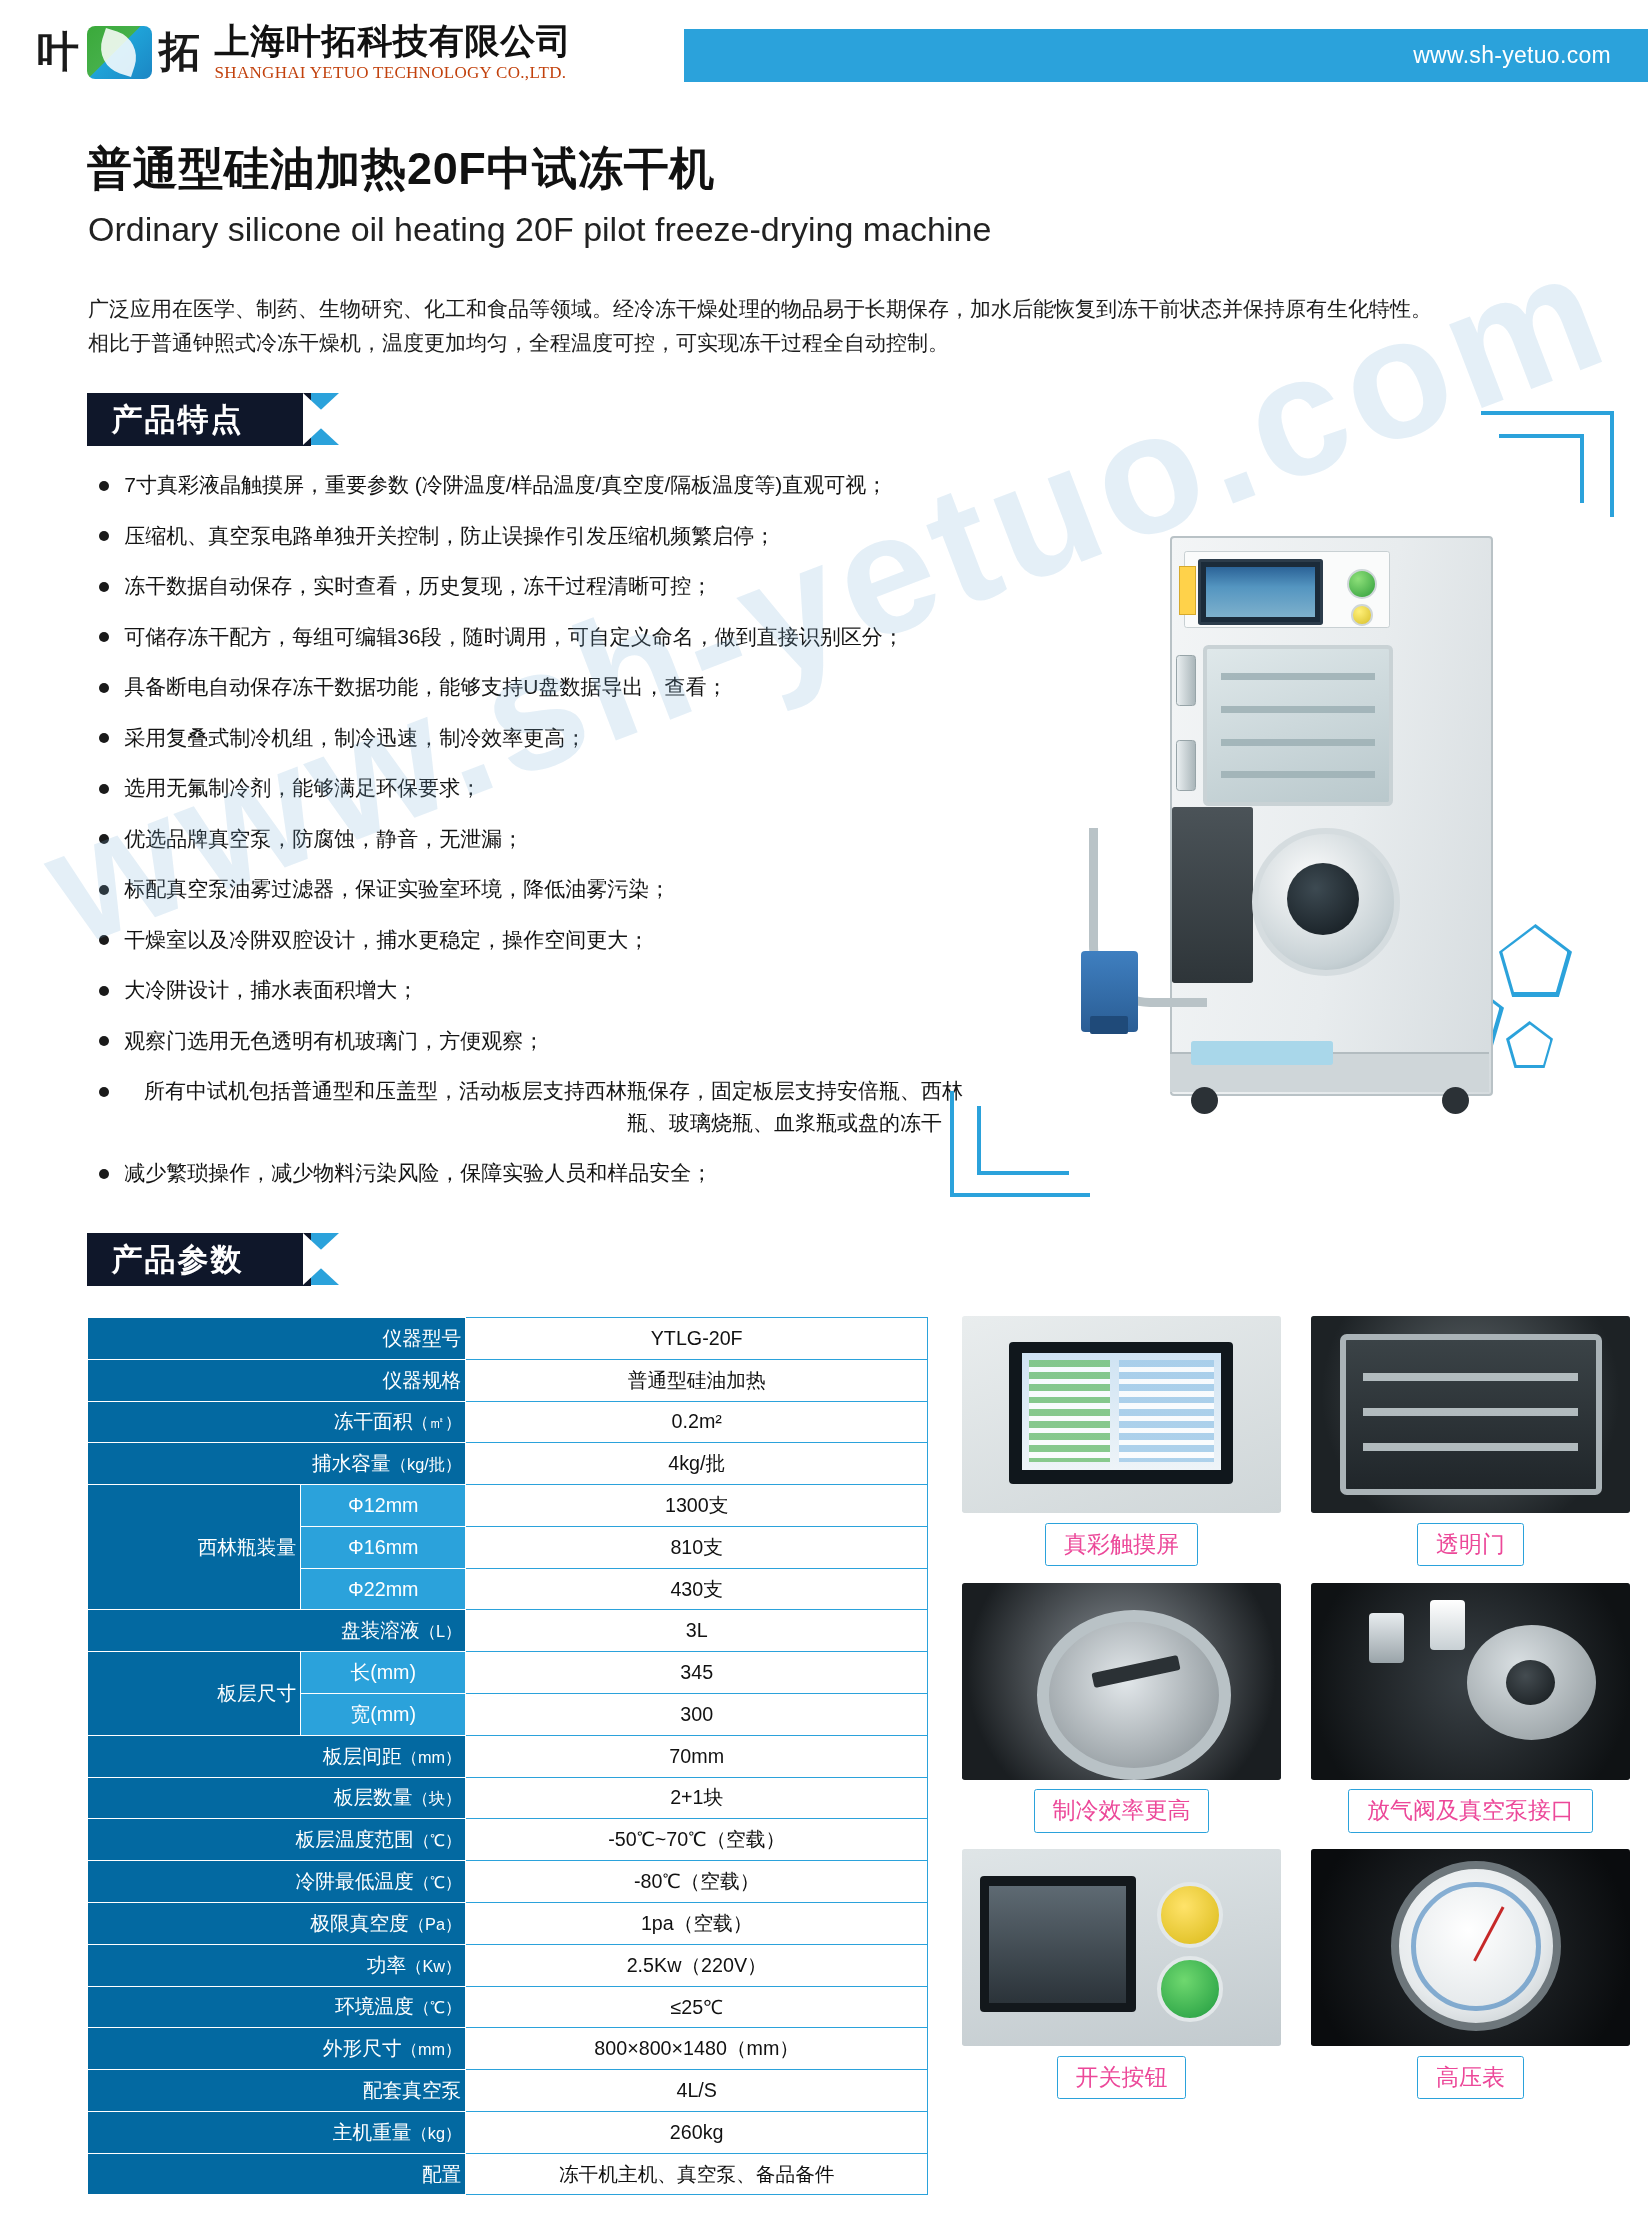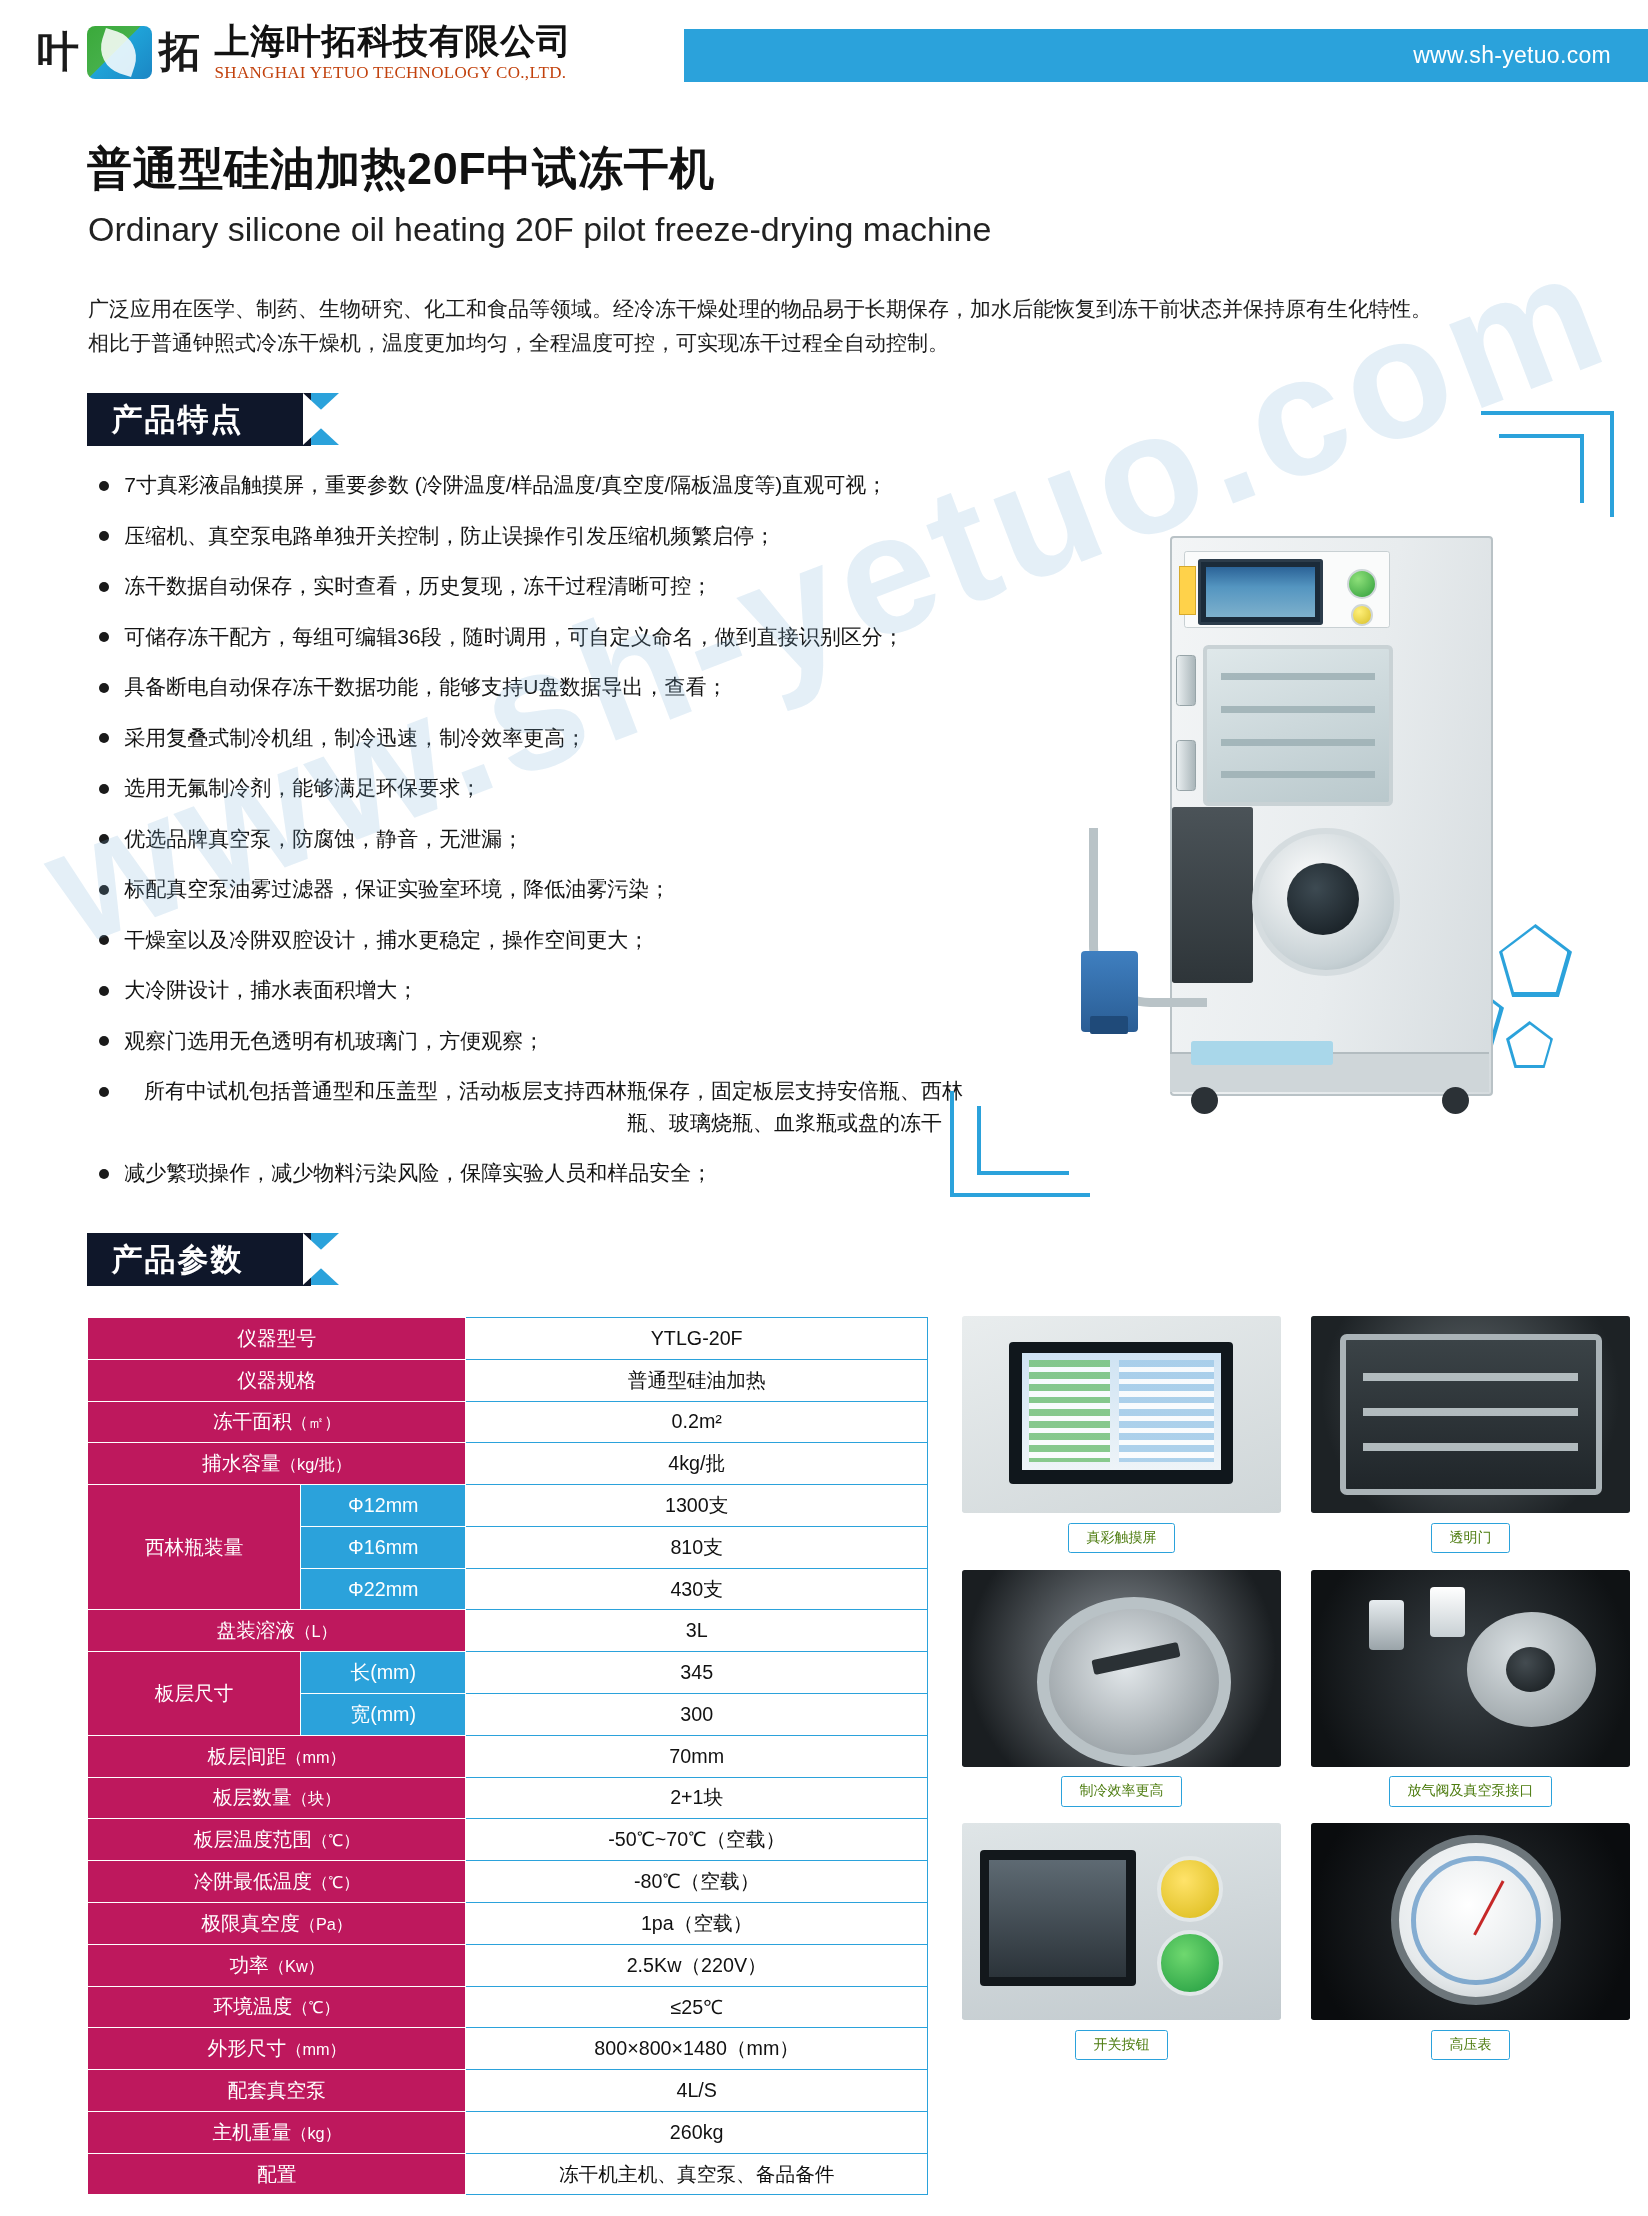--- a/index.html
+++ b/index.html
@@ -421,24 +421,25 @@
     font-size: 19.7px;
   }
   .param-table td {
     border: 1.4px solid #ffffff;
     height: 38px;
     text-align: center;
     vertical-align: middle;
     padding: 1.4px 4.1px;
   }
   .param-table td.k {
-    background: #be185d;
+    background: #0369a1;
     color: #ffffff;
     font-weight: normal;
     width: 204px;
+    text-align: right;
   }
   .param-table td.k2 {
     background: #2ba2db;
     color: #ffffff;
     width: 156px;
   }
   .param-table td.v {
     background: #ffffff;
     color: #111;
     border: 1.4px solid #2ba2db;
@@ -463,22 +464,22 @@
     overflow: hidden;
     position: relative;
     background: #ddd;
   }
   .cap {
     margin: 9.5px auto 0;
     border: 1.4px solid #2ba2db;
     border-radius: 2.7px;
     display: table;
     padding: 5.4px 17.6px;
-    font-size: 14px;
-    color: #4d7c0f;
+    font-size: 23px;
+    color: #ec4899;
     background: #fff;
     text-align: center;
   }
 
   
   .t-touch {
     background: linear-gradient(160deg,#e9edee 0%,#cfd6d8 100%);
   }
   .t-touch .bezel {
     position: absolute;

